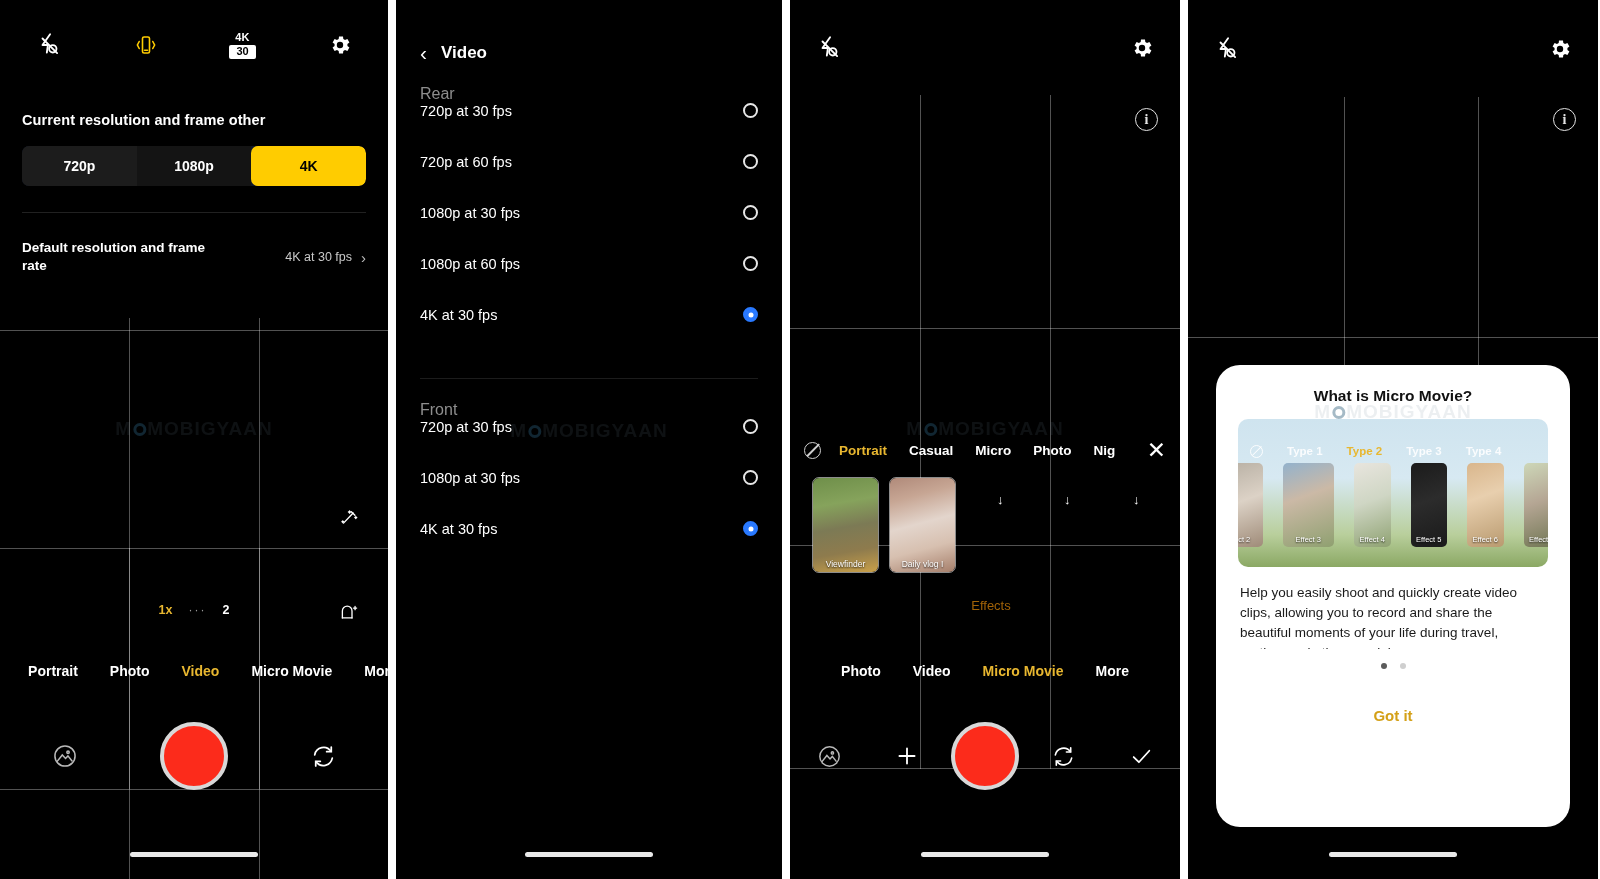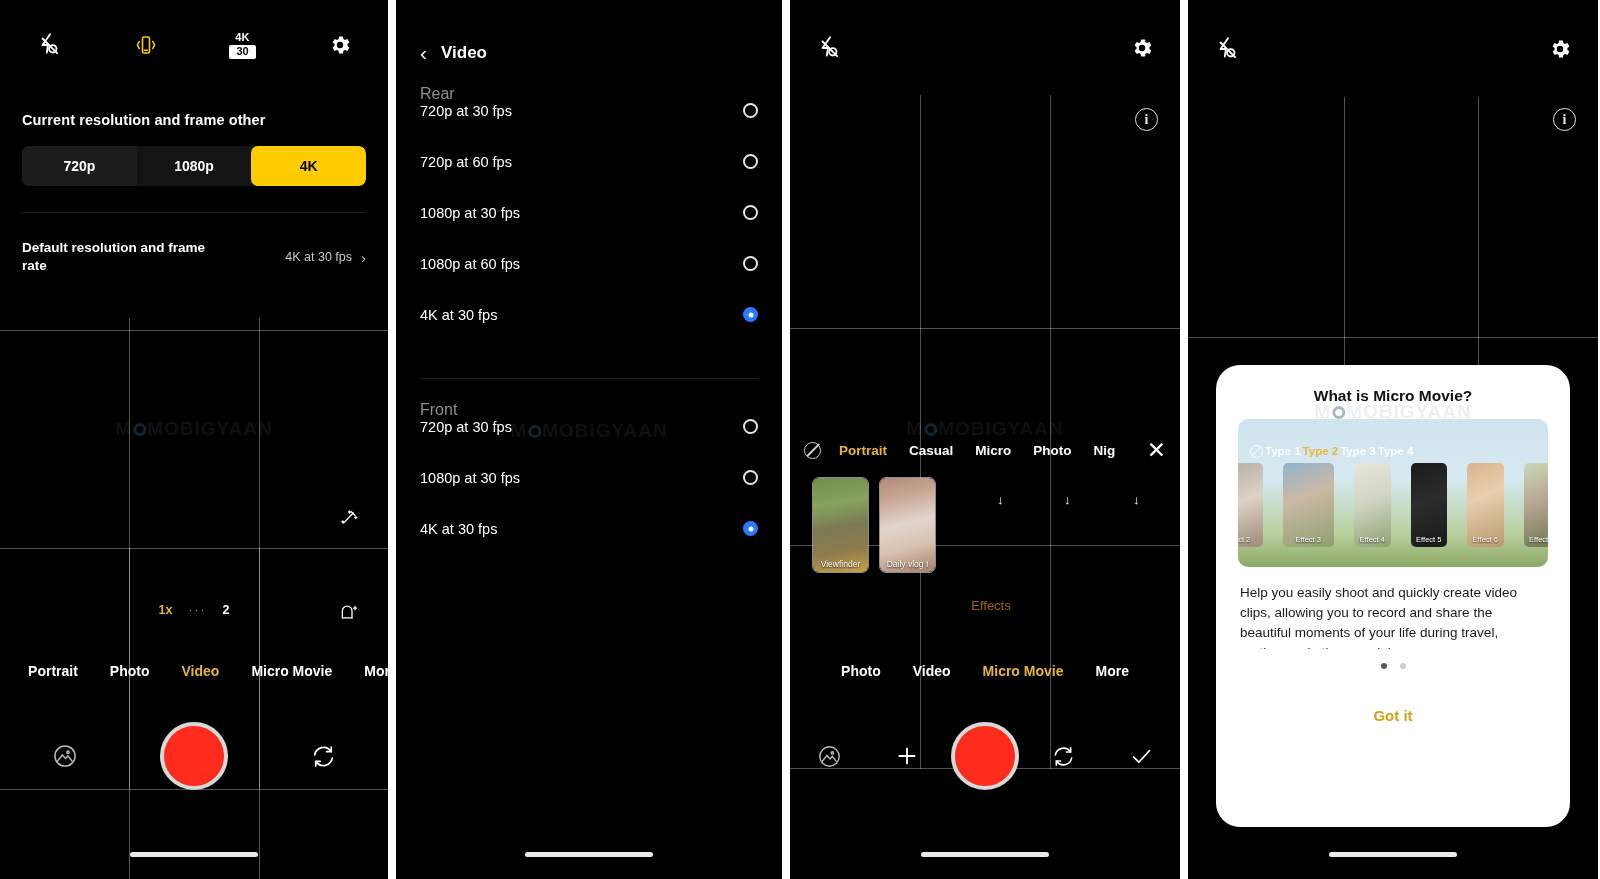--- a/index.html
+++ b/index.html
@@ -169,21 +169,21 @@
   .effbar .cat {
     color: #ffffff; font-size: 13.5px; font-weight: 700; margin-right: 22px;
     cursor: pointer; white-space: nowrap; background:none;border:none;font-family:inherit;
   }
   .effbar .cat.active { color: #E8B730; }
   .effbar .cat.trunc { overflow: hidden; max-width: 22px; margin-right: 8px; }
   .effbar .closex { margin-left: auto; color: #ffffff; font-size: 23px; line-height: 1; cursor: pointer; font-weight: 300; background:none;border:none;font-family:inherit;}
 
   .thumbrow { position: absolute; left: 22px; top: 477px; display: flex; gap: 10px; z-index: 11; }
   .thumb {
-    width: 57px; height: 96px; border-radius: 7px; overflow: hidden; position: relative;
+    width: 67px; height: 96px; border-radius: 7px; overflow: hidden; position: relative;
     cursor: pointer; border: 1.5px solid rgba(255,255,255,0.55);
   }
   .thumb .th-img { position: absolute; inset: 0; }
   .t1 .th-img { background: linear-gradient(170deg,#6f8f4a 0%,#86a35c 28%,#7c7a55 52%,#8e7b4d 76%,#c9a049 100%); }
   .t2 .th-img { background: linear-gradient(165deg,#b08a7a 0%,#c7a694 22%,#e3d5cc 48%,#d7c0b0 72%,#a67f6b 100%); }
   .thumb .th-cap {
     position: absolute; left: 0; right: 0; bottom: 3px; text-align: center;
     color: #ffffff; font-size: 8.5px; font-weight: 400;
     text-shadow: 0 1px 2px rgba(0,0,0,.85); white-space: nowrap; overflow: hidden;
   }
@@ -203,21 +203,21 @@
   .dlg-title {
     text-align: center; color: #111111; font-size: 15.5px; font-weight: 700;
     margin-bottom: 14px;
   }
   .dlg-preview {
     position: relative; height: 148px; border-radius: 10px; overflow: hidden;
     background: linear-gradient(180deg,#cfe4ef 0%,#d7e9f2 40%,#b9cf9c 78%,#8ba864 100%);
   }
   .dlg-typebar {
     position: absolute; left: 0; right: 0; top: 22px; height: 20px;
-    display: flex; align-items: center; gap: 2px; padding: 0 12px; z-index: 3;
+    display: flex; align-items: center; gap: 24px; padding: 0 12px; z-index: 3;
   }
   .dlg-typebar .tnone {
     width: 13px; height: 13px; border-radius: 50%; border: 1.3px solid rgba(255,255,255,.9);
     position: relative; flex: 0 0 auto;
   }
   .dlg-typebar .tnone::after {
     content: ""; position: absolute; left: 50%; top: 50%; width: 13px; height: 1.3px;
     background: rgba(255,255,255,.9); transform: translate(-50%,-50%) rotate(-45deg);
   }
   .dlg-typebar .ty { color: rgba(255,255,255,.88); font-size: 11.5px; font-weight: 700; white-space: nowrap; }

